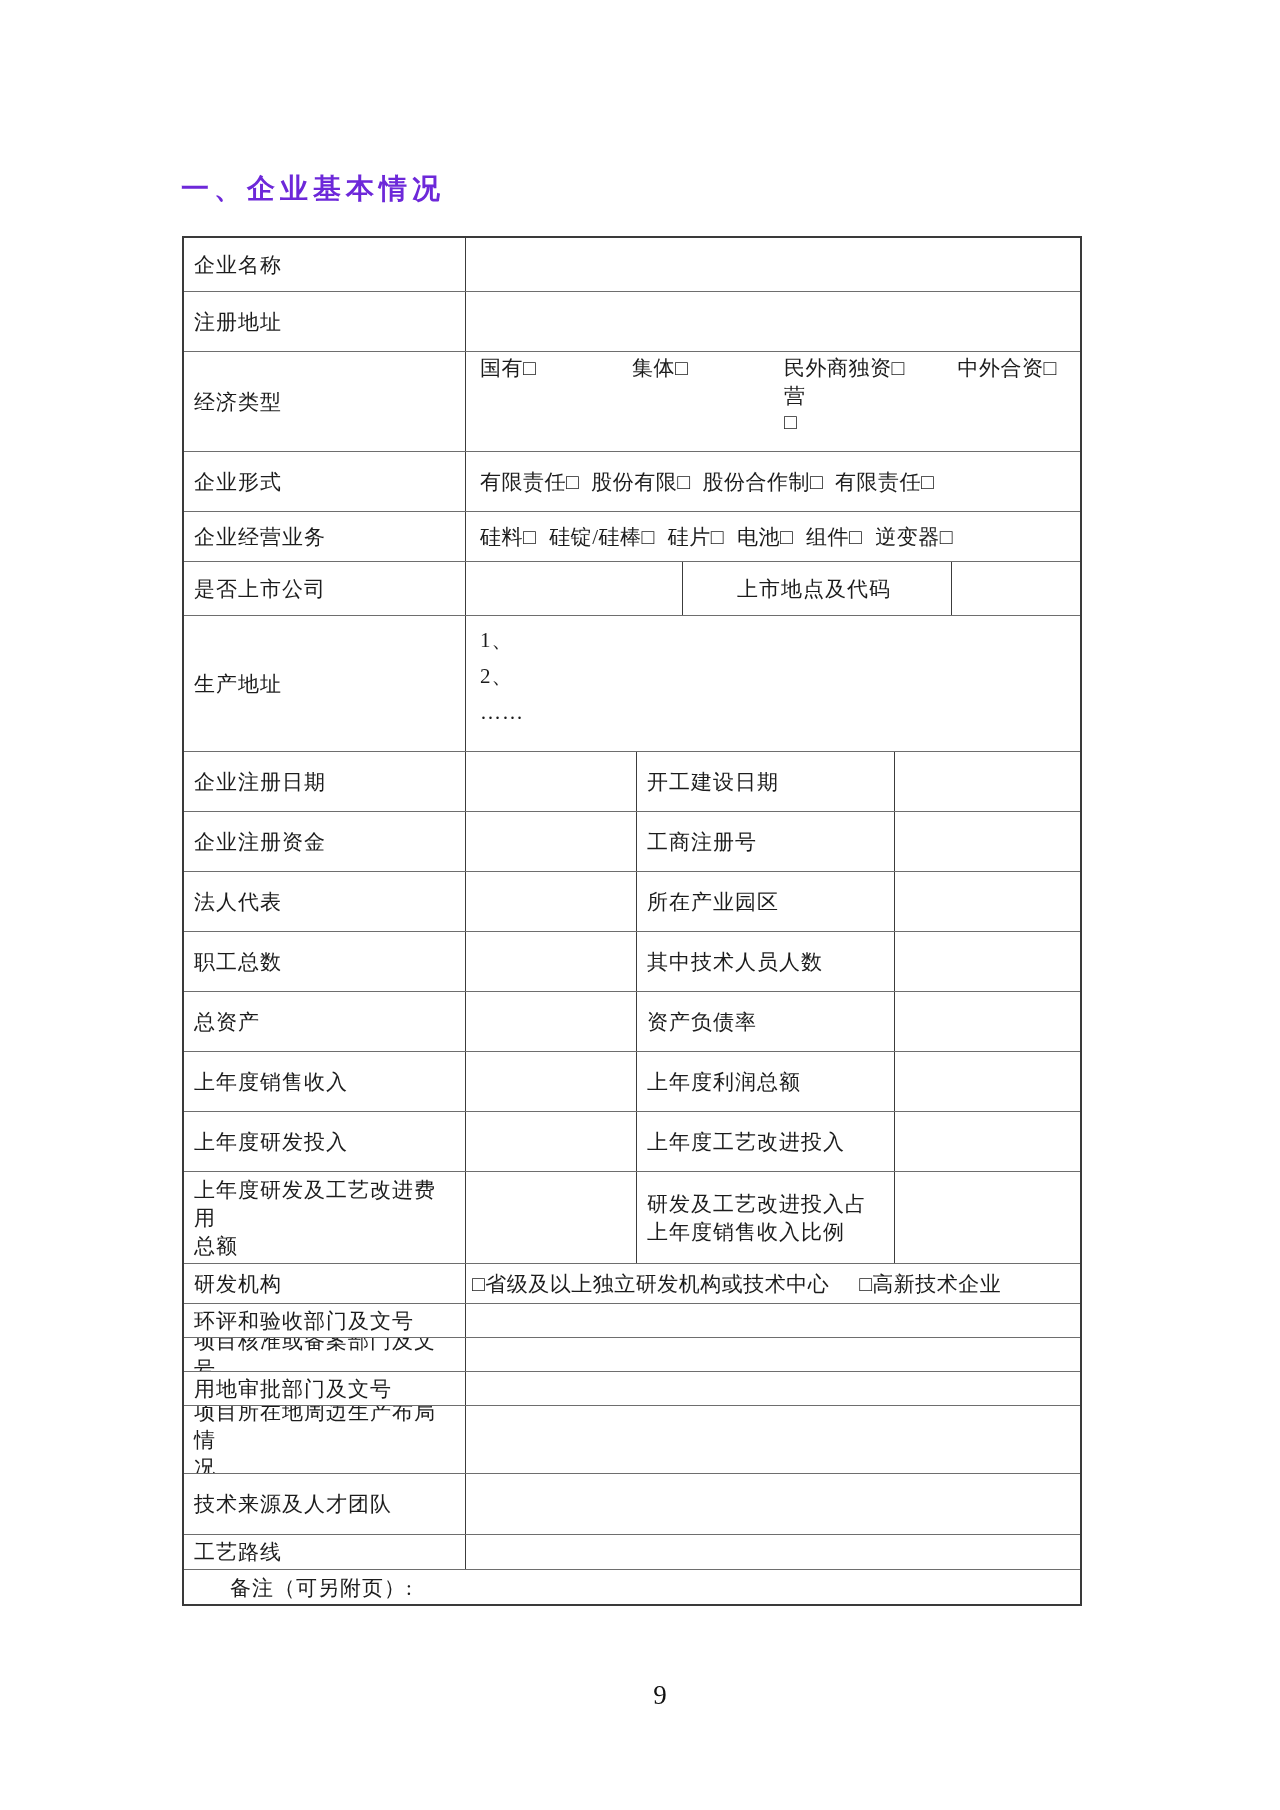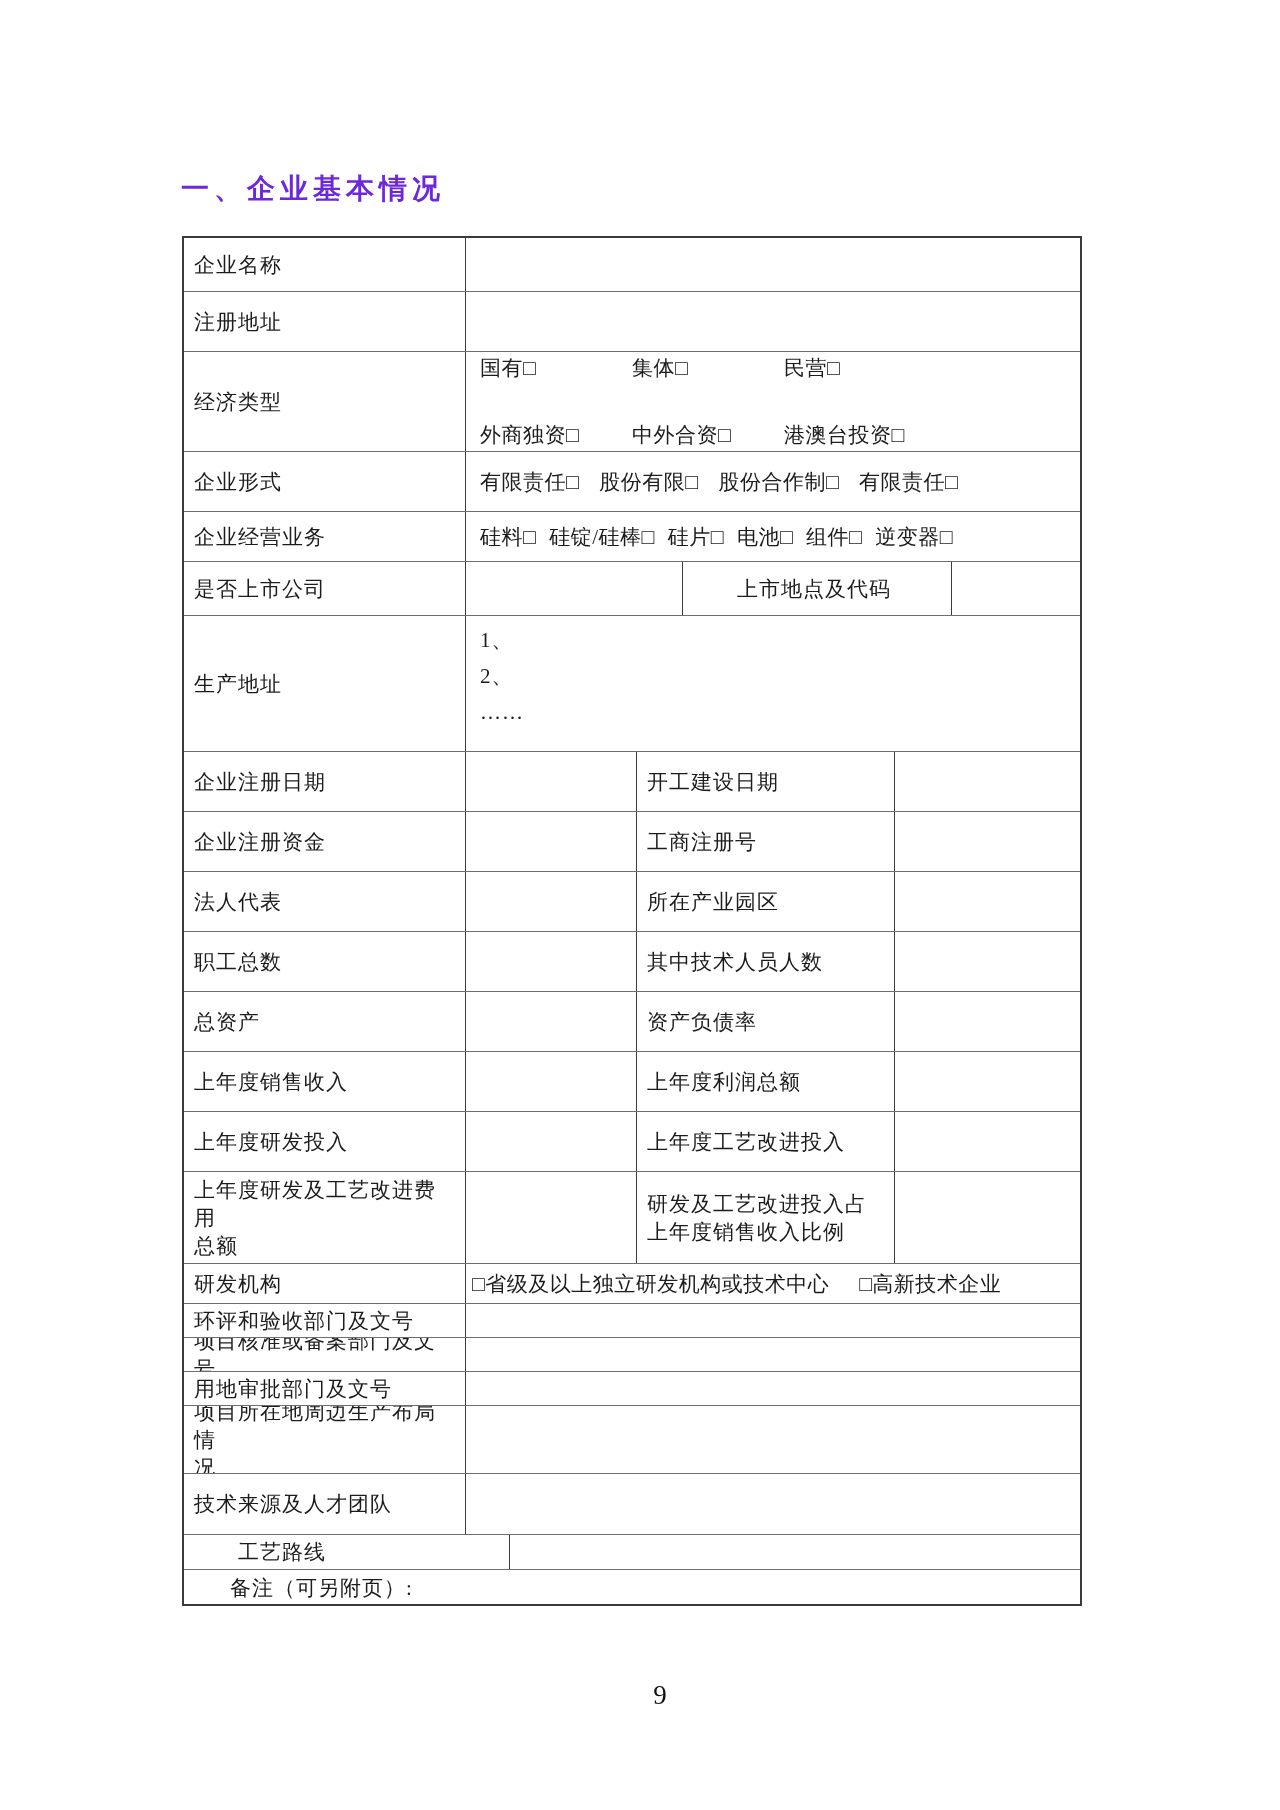--- a/index.html
+++ b/index.html
@@ -37,27 +37,27 @@
   
   .w1{width:282px;flex:0 0 282px;}
   .w2{width:171px;flex:0 0 171px;}
   .w3{width:258px;flex:0 0 258px;}
   .w2b{width:173px;flex:0 0 173px;}
   .w3b{width:225px;flex:0 0 225px;}
   .grow{flex:1 1 auto;}
   
   .h54{height:54px;gap:44px;} .h60{height:60px;} .h100{height:100px;} .h50{height:50px;}
   .h136{height:136px;} .h92{height:92px;} .h40{height:40px;} .h34{height:34px;}
-  .h68{height:68px;} .h61{height:61px;text-align:center;} .h35{height:35px;padding-left:44px;}
+  .h68{height:68px;} .h61{height:61px;text-align:center;} .h35{height:35px;}
   
   .opt{display:inline-block;letter-spacing:0.5px;}
   .eco-col{width:152px;flex:0 0 auto;}
-  .stack{flex-direction:column;align-items:flex-start;justify-content:space-between;row-gap:12px;}
+  .stack{align-items:flex-start;justify-content:space-between;row-gap:12px;}
   .stack .line{display:flex;}
-  .form-opts .opt{margin-right:20px;}
+  .form-opts .opt{margin-right:12px;}
   .biz-opts .opt{margin-right:13px;}
   .rnd-opts .opt{margin-right:30px;}
   .addr{flex-direction:column;align-items:flex-start;justify-content:flex-start;padding-top:6px;}
   .addr .line{line-height:36px;}
   .top-left{align-items:flex-start;padding-top:4px;}
   .page-number{
     position:absolute;left:660px;top:1680px;transform:translateX(-50%);
     font-size:27px;color:#111;
   }
 </style>

